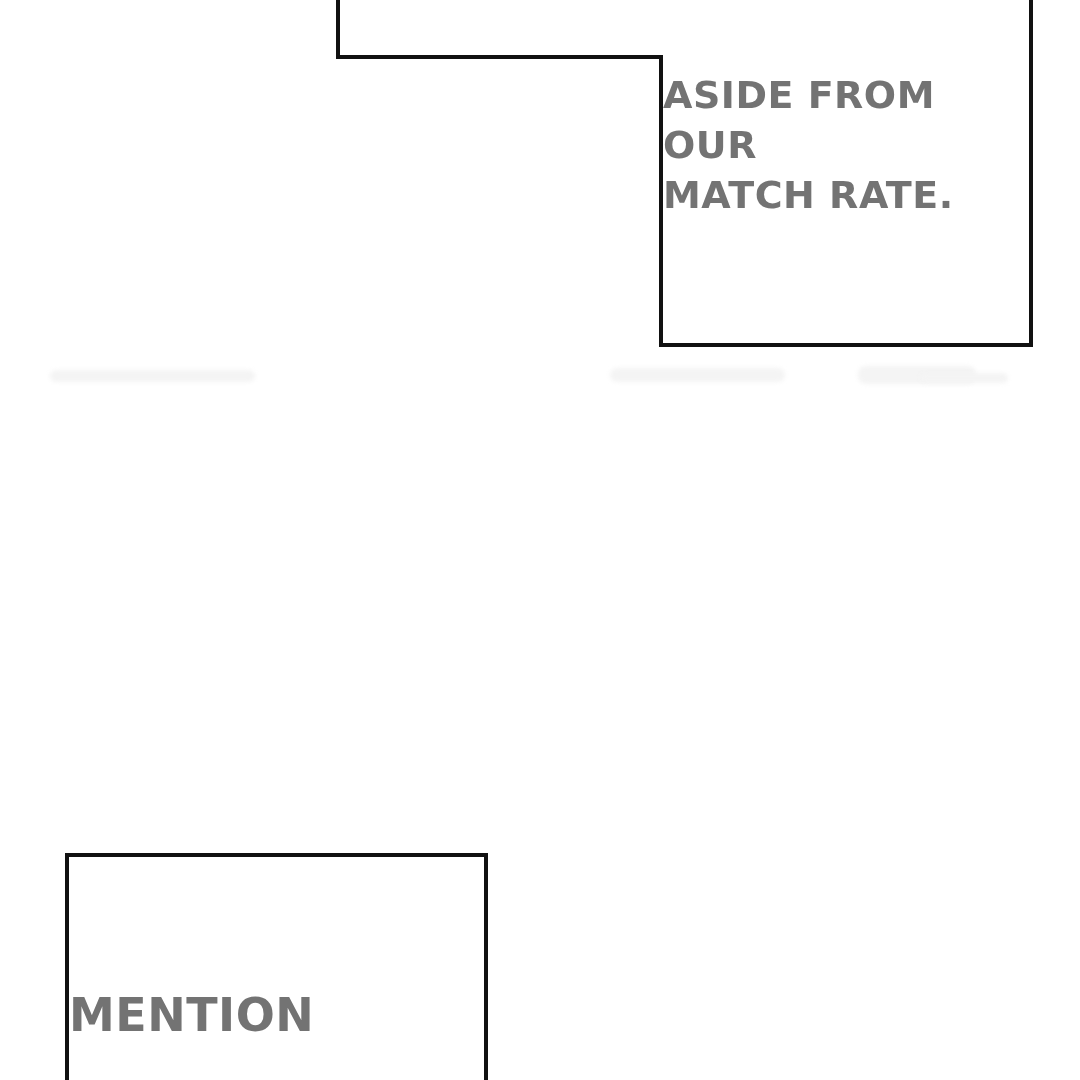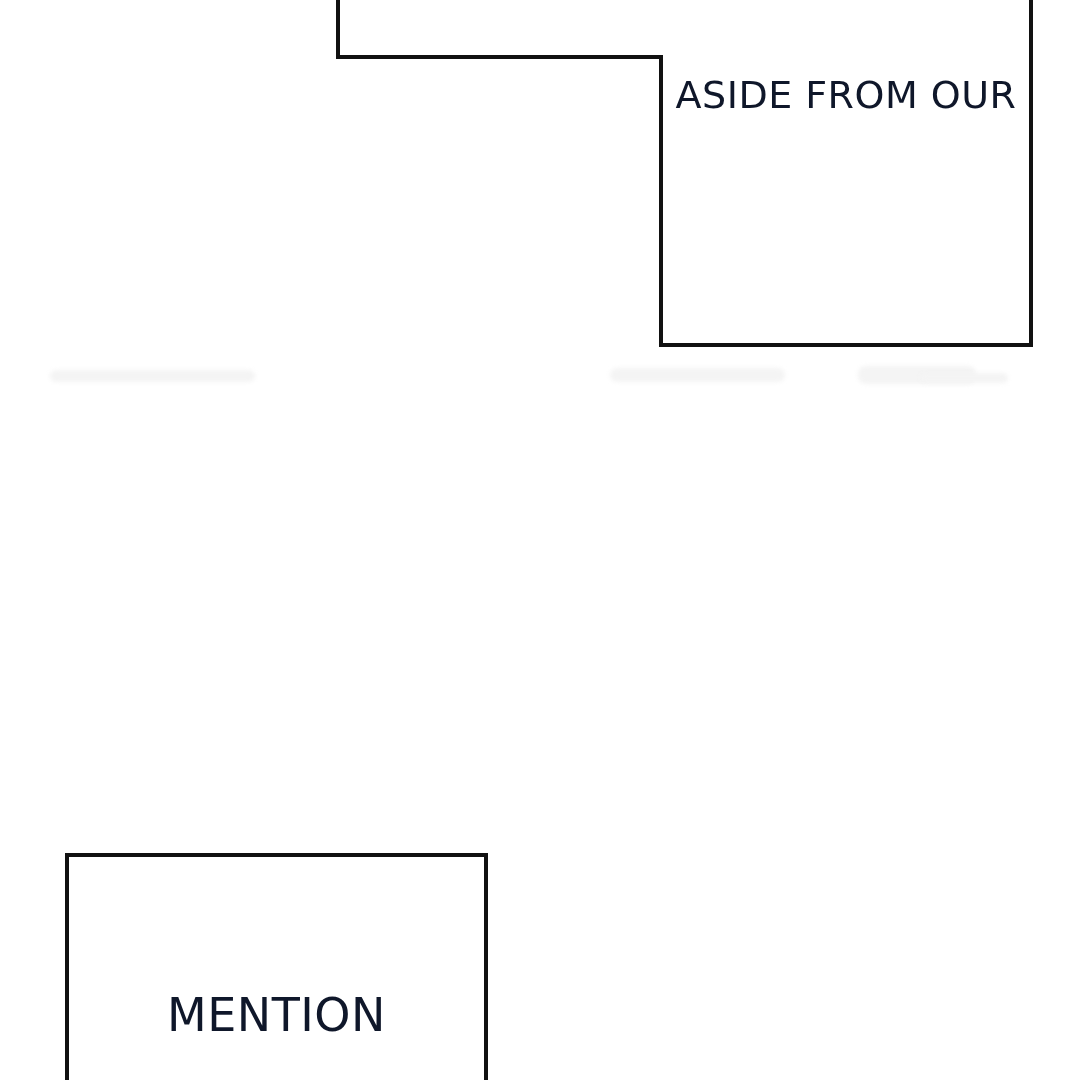--- a/index.html
+++ b/index.html
@@ -55,23 +55,22 @@
     height: 240px;
     border-left: 4px solid #111111;
     border-top: 4px solid #111111;
     border-right: 4px solid #111111;
     z-index: 2;
     padding-top: 130px;
   }
 
   .speech {
     margin: 0;
-    text-align: center;
-    color: #0f172a;
-    font-weight: 400;
+    color: #737373;
+    font-weight: 700;
   }
   .speech-lg { font-size: 38px; line-height: 50px; letter-spacing: 0.5px; }
   .speech-xl { font-size: 46px; line-height: 56px; letter-spacing: 0.5px; }
   .speech .line { display: block; }
 
   
   .smudge {
     position: absolute;
     background: #f4f4f4;
     border-radius: 8px;
@@ -89,20 +88,21 @@
 <div class="canvas">
 
   <div class="smudge smudge-1"></div>
   <div class="smudge smudge-2"></div>
   <div class="smudge smudge-3"></div>
   <div class="smudge smudge-4"></div>
 
   <div class="bubble bubble-match">
     <p class="speech speech-lg">
       <span class="line">ASIDE FROM OUR</span>
+      <span class="line">MATCH RATE.</span>
     </p>
   </div>
 
   <div class="bubble bubble-partial"></div>
 
   <div class="bubble bubble-mention">
     <p class="speech speech-xl">
       <span class="line">MENTION</span>
     </p>
   </div>

